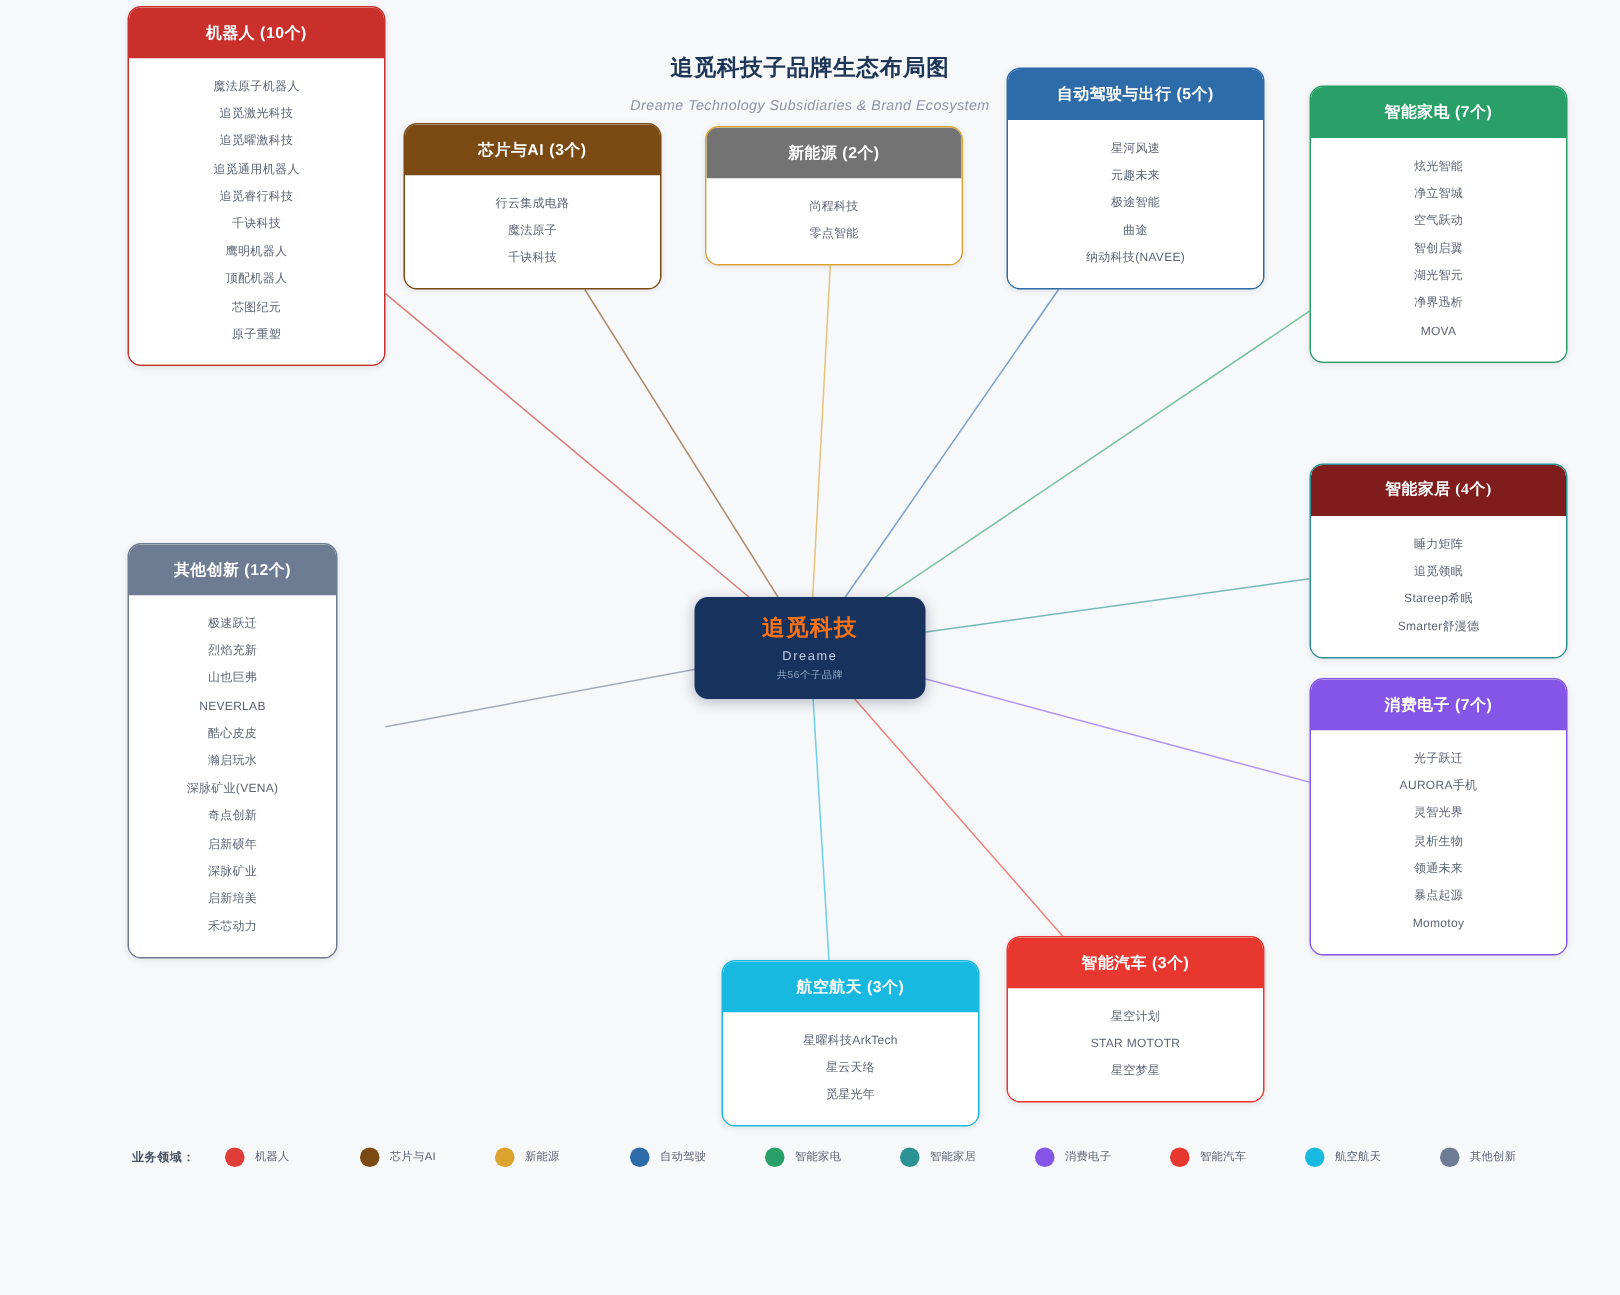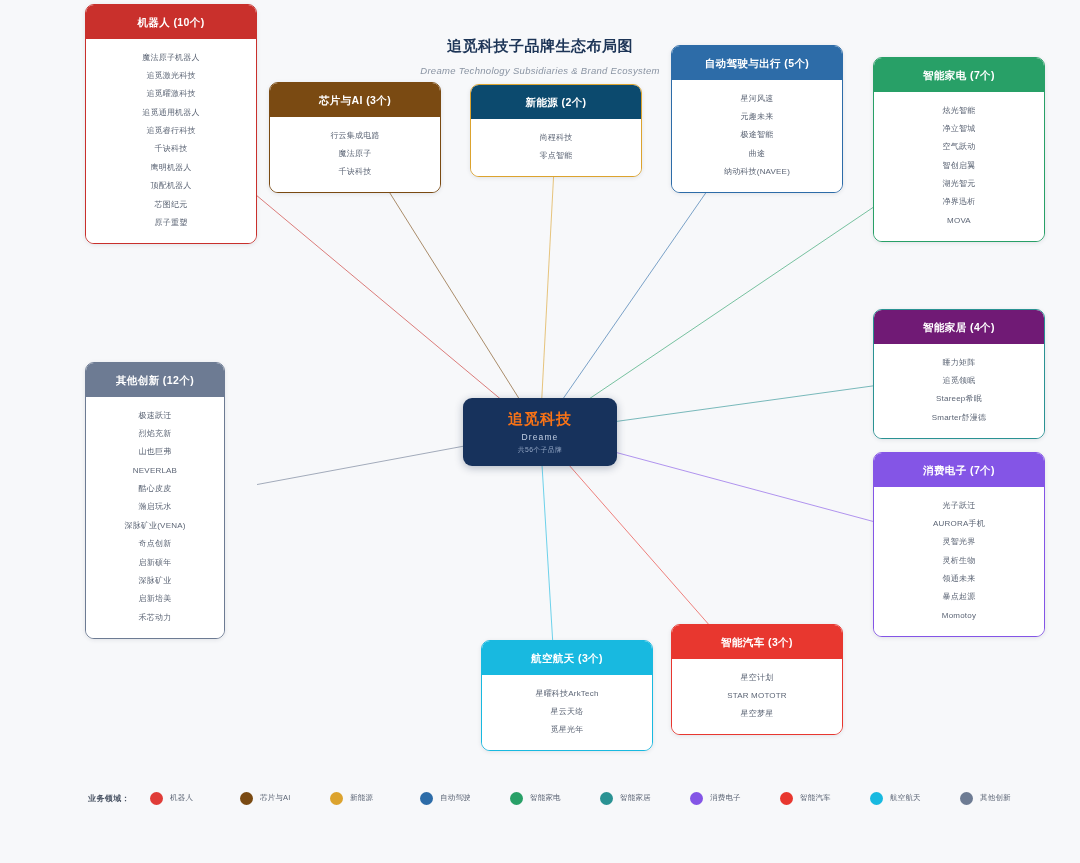--- a/index.html
+++ b/index.html
@@ -116,21 +116,21 @@
     margin-top: 3px;
     font-size: 6.8px;
     color: #93a6c4;
     letter-spacing: 0.4px;
   }
 
   
   .legend {
     position: absolute;
     z-index: 4;
-    left: 0; top: 777px;
+    left: 0; top: 750px;
     width: 1020px; height: 42px;
     display: flex;
     align-items: center;
   }
   .legend-label {
     position: absolute;
     left: 88px;
     font-size: 8px;
     color: #4a5464;
     font-weight: bold;
@@ -200,21 +200,21 @@
     </div>
     <div class="cat-box" style="left: 269px; top: 82px; width: 172px; border-color: rgb(122, 74, 18);">
       <div class="cat-header" style="background: rgb(122, 74, 18);">芯片与AI (3个)</div>
       <div class="cat-body">
         <div class="cat-item">行云集成电路</div>
         <div class="cat-item">魔法原子</div>
         <div class="cat-item">千诀科技</div>
       </div>
     </div>
     <div class="cat-box" style="left: 470px; top: 84px; width: 172px; border-color: rgb(220, 163, 46);">
-      <div class="cat-header" style="background: #0c4a6e;">新能源 (2个)</div>
+      <div class="cat-header" style="background: #737373;">新能源 (2个)</div>
       <div class="cat-body">
         <div class="cat-item">尚程科技</div>
         <div class="cat-item">零点智能</div>
       </div>
     </div>
     <div class="cat-box" style="left: 671px; top: 45px; width: 172px; border-color: rgb(45, 108, 168);">
       <div class="cat-header" style="background: rgb(45, 108, 168);">自动驾驶与出行 (5个)</div>
       <div class="cat-body">
         <div class="cat-item">星河风速</div>
         <div class="cat-item">元趣未来</div>
@@ -229,21 +229,21 @@
         <div class="cat-item">炫光智能</div>
         <div class="cat-item">净立智城</div>
         <div class="cat-item">空气跃动</div>
         <div class="cat-item">智创启翼</div>
         <div class="cat-item">湖光智元</div>
         <div class="cat-item">净界迅析</div>
         <div class="cat-item">MOVA</div>
       </div>
     </div>
     <div class="cat-box" style="left: 873px; top: 309px; width: 172px; border-color: rgb(42, 146, 147);">
-      <div class="cat-header" style="background: #701a75;">智能家居 (4个)</div>
+      <div class="cat-header" style="background: #7f1d1d; font-family: Liberation Serif, serif;">智能家居 (4个)</div>
       <div class="cat-body">
         <div class="cat-item">睡力矩阵</div>
         <div class="cat-item">追觅领眠</div>
         <div class="cat-item">Stareep希眠</div>
         <div class="cat-item">Smarter舒漫德</div>
       </div>
     </div>
     <div class="cat-box" style="left: 873px; top: 452px; width: 172px; border-color: rgb(132, 85, 230);">
       <div class="cat-header" style="background: rgb(132, 85, 230);">消费电子 (7个)</div>
       <div class="cat-body">

